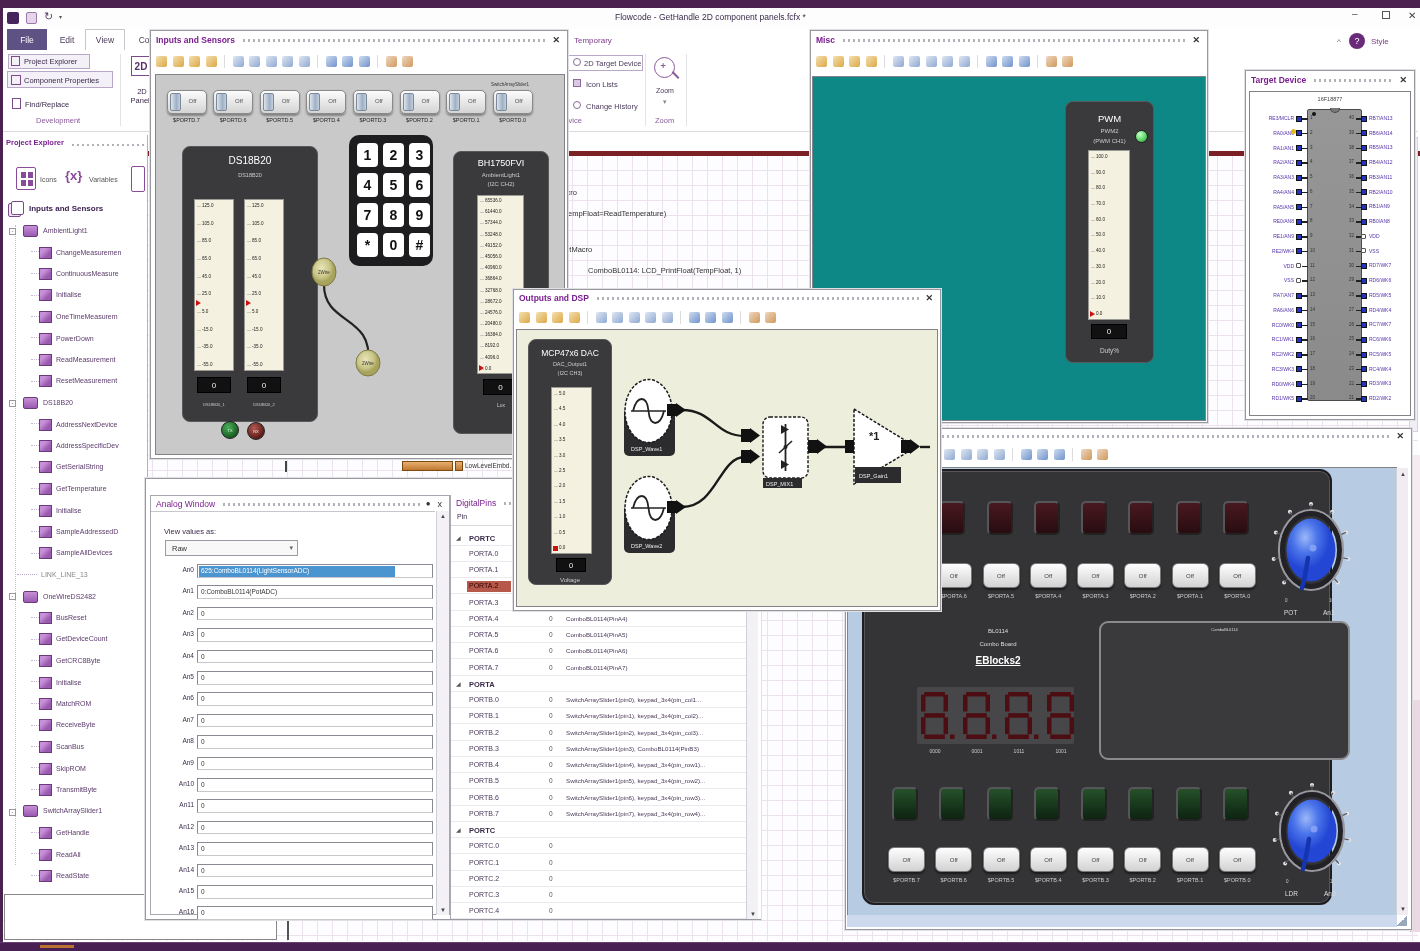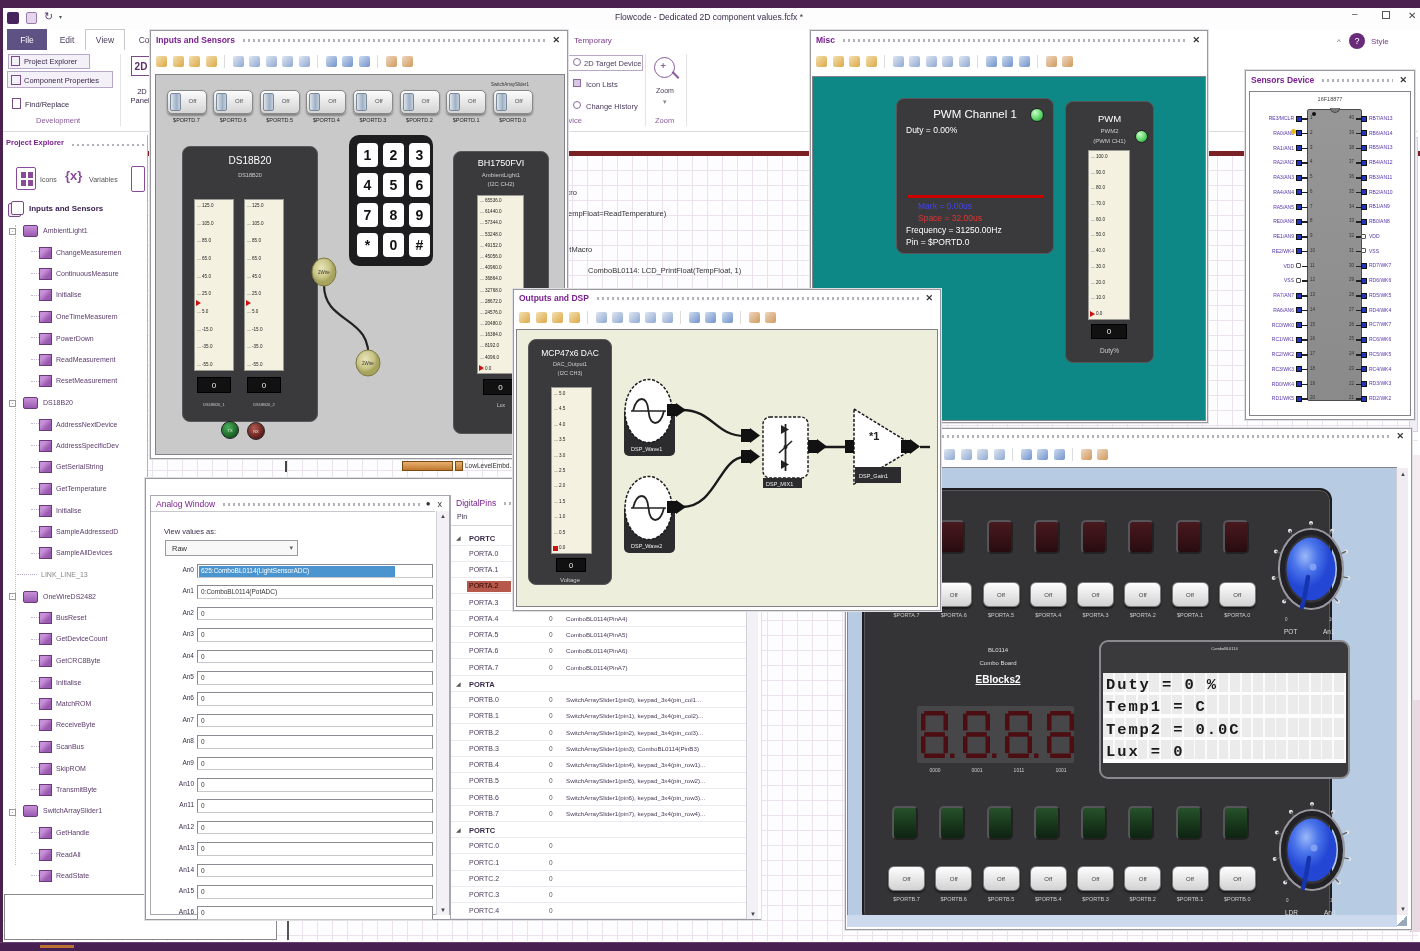--- a/index.html
+++ b/index.html
@@ -59,21 +59,21 @@
 <div class="abs" style="left:1410px;top:160px;font-size:6px;color:#555;">▲</div>
 <div class="abs" style="left:1412px;top:455px;width:8px;height:245px;background:#f4ecf0;"></div>
 <div class="abs" style="left:1410px;top:700px;width:10px;height:232px;background:#ead8e2;border-left:1px solid #d0b2c0;"></div>
 <div id="topline"></div>
     <div id="leftline"></div>
 <div id="titlebar">
  <div class="abs" style="left:4px;top:4px;width:12px;height:12px;background:#46255c;border-radius:2px;"></div>
  <div class="abs" style="left:23px;top:4px;width:11px;height:12px;border:1.5px solid #9a7aaa;background:#e4d4ec;border-radius:2px;"></div>
  <div class="abs" style="left:41px;top:2px;font-size:11px;color:#5a3a6a;">↻</div>
  <div class="abs" style="left:56px;top:5px;font-size:6px;color:#555;">▾</div>
- <div class="abs" style="left:612px;top:4px;font-size:8.5px;color:#3a2a4a;">Flowcode - Dedicated 2D component values.fcfx *</div>
+ <div class="abs" style="left:612px;top:4px;font-size:8.5px;color:#3a2a4a;">Flowcode - GetHandle 2D component panels.fcfx *</div>
  <div class="abs" style="left:1349px;top:0px;font-size:10px;color:#555;">–</div>
  <div class="abs" style="left:1379px;top:3px;width:8px;height:8px;border:1.4px solid #555;"></div>
  <div class="abs" style="left:1405px;top:2px;font-size:10px;color:#444;">✕</div>
 </div>
 <div id="tabrow">
  <div class="tab" style="left:4px;width:40px;background:#5e5184;color:#fff;">File</div>
  <div class="tab" style="left:50px;width:28px;">Edit</div>
  <div class="tab" style="left:82px;width:40px;background:#fff;border:1px solid #c8c8cc;border-bottom:none;color:#4a3a5a;">View</div>
  <div class="tab" style="left:127px;width:40px;">Comp</div>
 </div>
@@ -248,30 +248,20 @@
         <span class="sep"></span>
         <span class="ti c"></span>
         <span class="ti c"></span>
         <span class="ti c"></span>
         <span class="sep"></span>
         <span class="ti r"></span>
         <span class="ti r"></span>
       </div>
  <div class="wbody" style="left:1px;top:45px;width:394px;height:345px;background:#0e8787;">
 
-  <div class="dpan" style="left:83px;top:21px;width:158px;height:156px;">
-   <div class="abs" style="left:0;top:9px;width:100%;text-align:center;font-size:11.5px;">PWM Channel 1</div>
-   <div class="led" style="left:133px;top:9px;width:14px;height:14px;background:radial-gradient(circle at 35% 30%,#c8ffc8,#55d061 60%,#2a9038);border:1px solid #222;"></div>
-   <div class="abs" style="left:9px;top:26px;font-size:8.5px;">Duty = 0.00%</div>
-   <div class="abs" style="left:11px;top:96px;width:136px;height:3px;background:#cc0000;"></div>
-   <div class="abs" style="left:21px;top:102px;font-size:8.5px;color:#4444ee;">Mark = 0.00us</div>
-   <div class="abs" style="left:21px;top:113.5px;font-size:8.5px;color:#e23333;">Space = 32.00us</div>
-   <div class="abs" style="left:9px;top:126px;font-size:8.5px;">Frequency = 31250.00Hz</div>
-   <div class="abs" style="left:9px;top:137.5px;font-size:8.5px;">Pin = $PORTD.0</div>
-  </div>
 
 
   <div class="dpan" style="left:252px;top:24px;width:89px;height:262px;">
    <div class="abs" style="left:0;top:11px;width:100%;text-align:center;font-size:9.5px;">PWM</div>
    <div class="abs" style="left:0;top:26px;width:100%;text-align:center;font-size:6px;color:#ccc;">PWM2</div>
    <div class="abs" style="left:0;top:36px;width:100%;text-align:center;font-size:6px;color:#ccc;">(PWM CH1)</div>
    <div class="led" style="left:69px;top:28px;width:13px;height:13px;background:radial-gradient(circle at 35% 30%,#c8ffc8,#55d061 60%,#2a9038);border:1px solid #222;"></div>
    <div class="scale" style="left:22px;top:48px;width:42px;height:170px;">
     <div class="srow">
               <i>100.0</i>
@@ -289,21 +279,21 @@
     <div class="abs" style="left:1px;bottom:2px;width:0;height:0;border-left:5px solid #cc1111;border-top:3px solid transparent;border-bottom:3px solid transparent;"></div>
    </div>
    <div class="vbox" style="left:25px;top:222px;width:36px;height:15px;font-size:8px;line-height:14px;">0</div>
    <div class="tinyw" style="left:0;top:245px;width:100%;text-align:center;font-size:6.5px;">Duty%</div>
   </div>
  </div>
 </div>
 
 <div class="win" style="left:1245px;top:70px;width:170px;height:350px;">
  <div class="wtitle">
-        <span class="wt">Sensors Device</span>
+        <span class="wt">Target Device</span>
         <span class="dots"></span>
         <span class="wx">✕</span>
       </div>
  <div class="wbody" style="left:3px;top:20px;width:162px;height:325px;background:#fff;">
   <div class="abs" style="left:0;top:4px;width:100%;text-align:center;font-size:5.5px;color:#444;">16F18877</div>
   <div class="abs" style="left:57px;top:17px;width:55px;height:292px;background:linear-gradient(#979797,#8a8a8a);border:1px solid #4a4a4a;border-radius:2px;"></div>
   <div class="abs" style="left:80px;top:16px;width:10px;height:5px;background:#777;border:1px solid #4a4a4a;border-top:none;border-radius:0 0 6px 6px;"></div>
   <div class="abs" style="left:62px;top:20px;width:4px;height:4px;background:#111;border-radius:50%;"></div>
   <div id="pins">
           <div class="abs" style="left:0px;top:23.0px;width:44px;text-align:right;font-size:5px;color:#5533aa;">RE3/MCLR</div>
@@ -858,21 +848,21 @@
       <span class="sep"></span>
       <span class="ti c"></span>
       <span class="ti c"></span>
       <span class="ti c"></span>
       <span class="sep"></span>
       <span class="ti r"></span>
       <span class="ti r"></span>
     </div>
  <div class="wbody" style="left:1px;top:38px;width:550px;height:449px;background:#b7cbe3;">
 
-  <div class="abs" style="left:14px;top:20px;width:470px;height:436px;background:#343436;border:2px solid #1e1e20;border-radius:12px;box-shadow:inset 0 0 0 1px #55555a;">
+  <div class="abs" style="left:14px;top:1px;width:470px;height:436px;background:#343436;border:2px solid #1e1e20;border-radius:12px;box-shadow:inset 0 0 0 1px #55555a;">
    <div id="board">
           <div class="abs" style="left:28.0px;top:30px;width:26px;height:34px;background:linear-gradient(#48191f,#321014 70%,#280c10);border:2px solid #55555a;border-bottom-color:#222;border-right-color:#222;border-radius:5px;"></div>
           <div class="abs" style="left:75.2px;top:30px;width:26px;height:34px;background:linear-gradient(#48191f,#321014 70%,#280c10);border:2px solid #55555a;border-bottom-color:#222;border-right-color:#222;border-radius:5px;"></div>
           <div class="abs" style="left:122.5px;top:30px;width:26px;height:34px;background:linear-gradient(#48191f,#321014 70%,#280c10);border:2px solid #55555a;border-bottom-color:#222;border-right-color:#222;border-radius:5px;"></div>
           <div class="abs" style="left:169.8px;top:30px;width:26px;height:34px;background:linear-gradient(#48191f,#321014 70%,#280c10);border:2px solid #55555a;border-bottom-color:#222;border-right-color:#222;border-radius:5px;"></div>
           <div class="abs" style="left:217.0px;top:30px;width:26px;height:34px;background:linear-gradient(#48191f,#321014 70%,#280c10);border:2px solid #55555a;border-bottom-color:#222;border-right-color:#222;border-radius:5px;"></div>
           <div class="abs" style="left:264.2px;top:30px;width:26px;height:34px;background:linear-gradient(#48191f,#321014 70%,#280c10);border:2px solid #55555a;border-bottom-color:#222;border-right-color:#222;border-radius:5px;"></div>
           <div class="abs" style="left:311.5px;top:30px;width:26px;height:34px;background:linear-gradient(#48191f,#321014 70%,#280c10);border:2px solid #55555a;border-bottom-color:#222;border-right-color:#222;border-radius:5px;"></div>
           <div class="abs" style="left:358.8px;top:30px;width:26px;height:34px;background:linear-gradient(#48191f,#321014 70%,#280c10);border:2px solid #55555a;border-bottom-color:#222;border-right-color:#222;border-radius:5px;"></div>
           <div class="abs" style="left:24.0px;top:92px;width:37px;height:25px;background:linear-gradient(#fefefe,#d2d2d2);border:1px solid #777;border-radius:6px;box-shadow:0 2px 2px rgba(0,0,0,0.5);">
@@ -986,28 +976,20 @@
               <rect x="133.2" y="26.2" width="20.7" height="4.5"></rect>
               <rect x="159.0" y="47.5" width="4.5" height="4.5"></rect>
             </g>
 </svg>
           <div class="abs" style="left:51px;top:277px;width:40px;text-align:center;font-size:5px;color:#ccc;">0000</div>
           <div class="abs" style="left:93px;top:277px;width:40px;text-align:center;font-size:5px;color:#ccc;">0001</div>
           <div class="abs" style="left:135px;top:277px;width:40px;text-align:center;font-size:5px;color:#ccc;">1011</div>
           <div class="abs" style="left:177px;top:277px;width:40px;text-align:center;font-size:5px;color:#ccc;">1001</div>
           <div class="abs" style="left:235px;top:150px;width:251px;height:139px;background:#3a3a3c;border:2px solid #8a8a8e;border-radius:9px;">
 <div class="abs" style="left:0;top:4px;width:100%;text-align:center;font-size:4px;color:#ddd;">ComboBL0114</div>
-<div class="abs" style="left:2px;top:31px;width:243px;height:90px;background:
- repeating-linear-gradient(to bottom,transparent 0 19px,#fdfdfd 19px 22.4px),
- repeating-linear-gradient(to right,#ebebeb 0 9.8px,#fbfbfb 9.8px 11.55px),#f4f4f4;">
-<pre style="position:absolute;left:3px;top:1px;font-family:'Liberation Mono',monospace;font-size:15.5px;line-height:22.4px;letter-spacing:1.9px;font-weight:bold;color:#1a1a1a;">Duty = 0 %
-Temp1 = C
-Temp2 = 0.0C
-Lux = 0</pre>
-            </div>
           </div>
           <svg class="abs" style="left:391.5px;top:21px;" width="110" height="128" viewBox="391.5 21 110 128">
 <circle cx="419.6" cy="111.5" r="2" fill="#e4e4e8"></circle>
             <line x1="424.6" y1="106.2" x2="419.6" y2="111.5" stroke="#55555a" stroke-width="1.2"></line>
             <circle cx="409.2" cy="88.0" r="2" fill="#e4e4e8"></circle>
             <line x1="416.1" y1="86.5" x2="409.2" y2="88.0" stroke="#55555a" stroke-width="1.2"></line>
             <circle cx="411.4" cy="61.4" r="2" fill="#e4e4e8"></circle>
             <line x1="417.9" y1="64.3" x2="411.4" y2="61.4" stroke="#55555a" stroke-width="1.2"></line>
             <circle cx="425.4" cy="40.8" r="2" fill="#e4e4e8"></circle>
             <line x1="429.3" y1="47.0" x2="425.4" y2="40.8" stroke="#55555a" stroke-width="1.2"></line>

